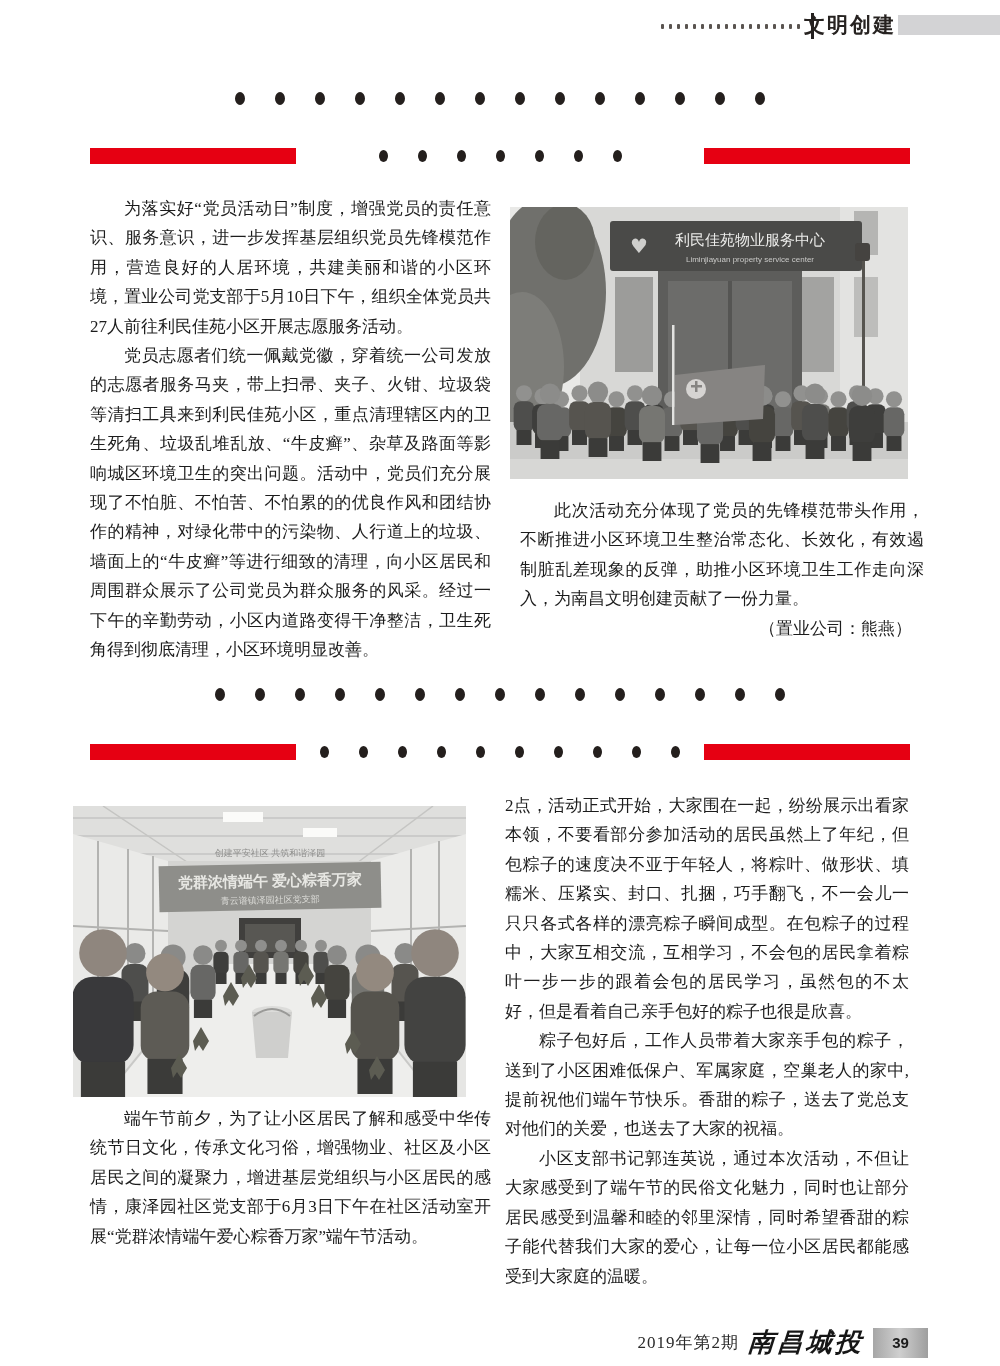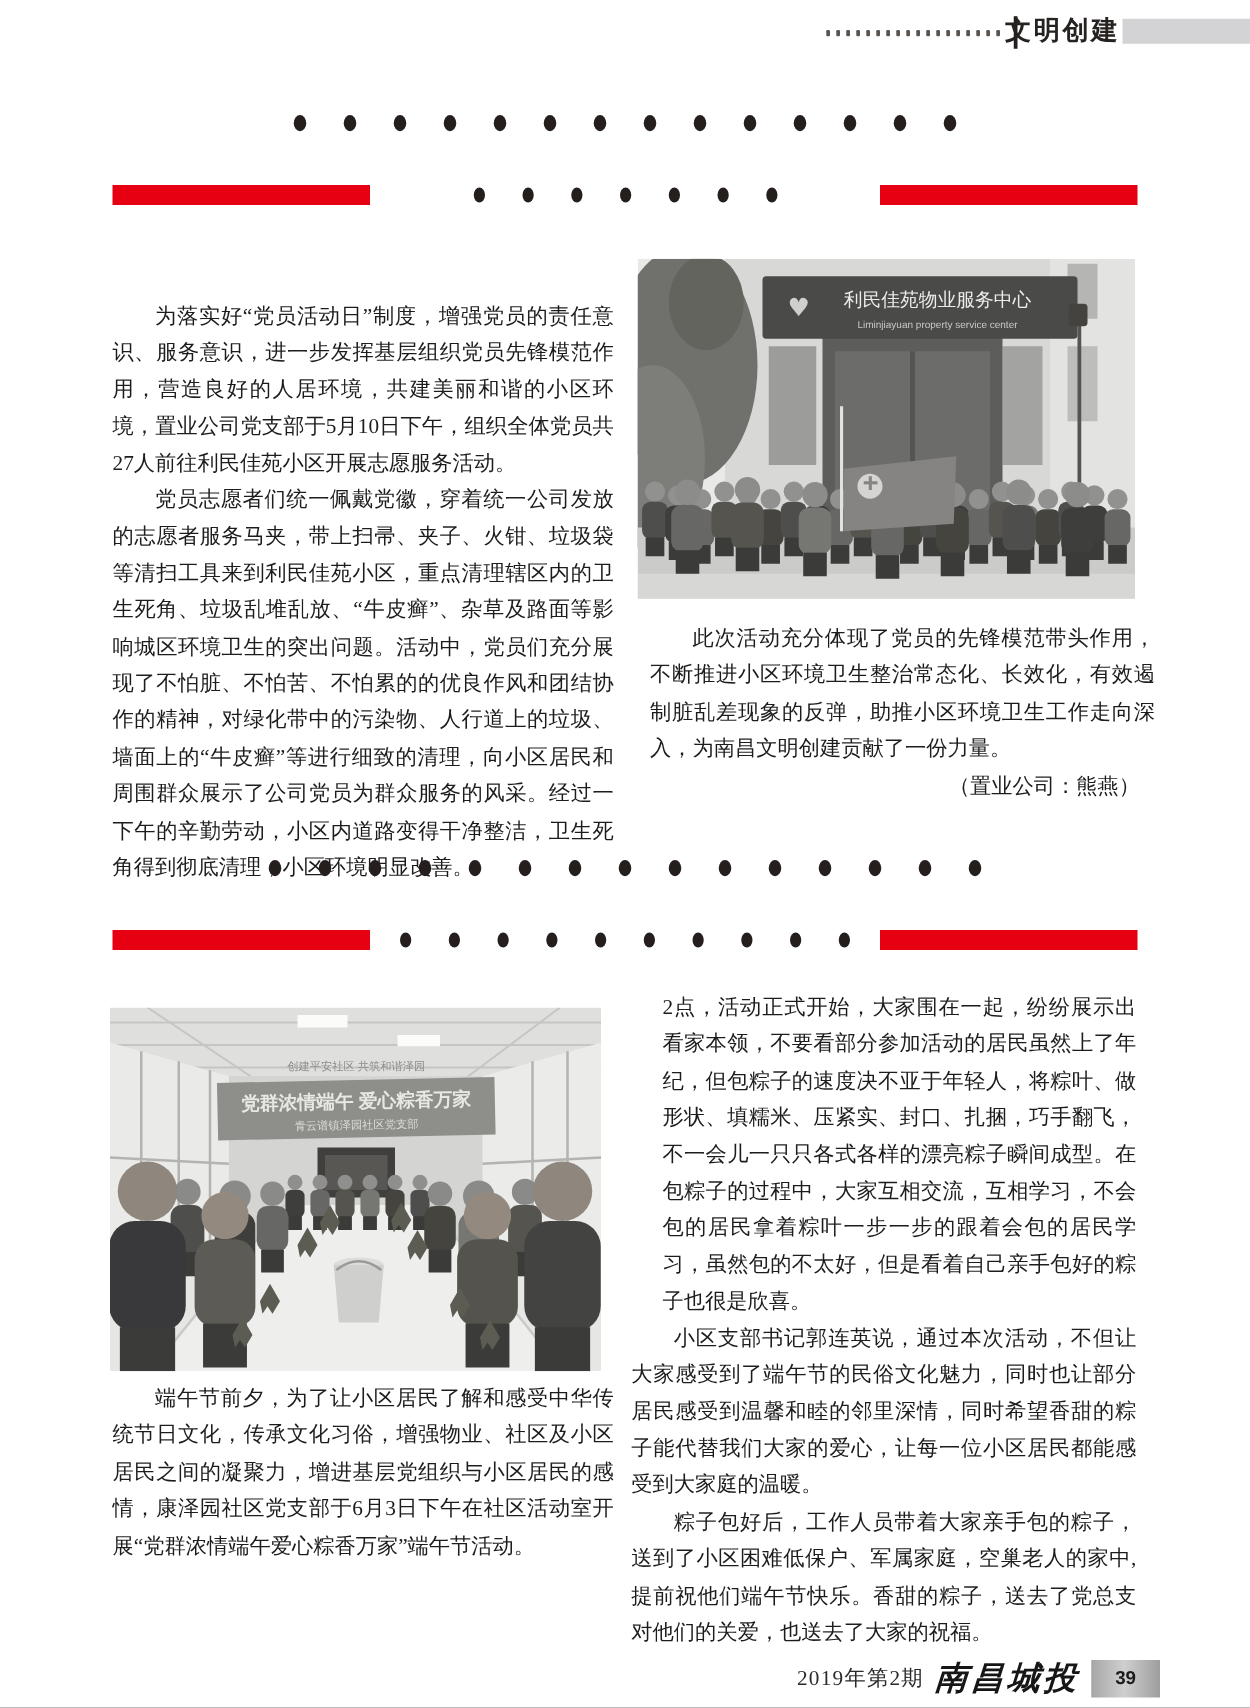--- a/index.html
+++ b/index.html
@@ -19,32 +19,32 @@
   .dots-row{display:flex;justify-content:center;gap:30px;height:13px;align-items:center;}
   .dot{width:10px;height:13px;background:#241f1d;border-radius:50%;flex:0 0 auto;}
   .bar-row{display:flex;align-items:center;margin-top:43px;height:16px;}
   .red-bar{width:206px;height:16px;background:#e60012;flex:0 0 auatr;}
   .bar-row .mid{flex:1;display:flex;justify-content:center;gap:30px;align-items:center;}
   .bar-row .dot{width:9px;height:12px;}
 
   
   .col{position:absolute;font-size:17px;line-height:29.4px;text-align:justify;text-justify:inter-ideograph;color:#1c1c1c;}
   .col p{margin:0;text-indent:2em;}
-  .col p.no-indent{text-indent:0;margin-left:25px;}
+  .col p.no-indent{text-indent:0;}
   .byline{text-indent:0 !important;text-align:right;padding-right:12px;}
 
-  #a1-left{left:90px;top:194px;width:401px;margin-top:44px;}
+  #a1-left{left:90px;top:194px;width:401px;}
   #a1-right-text{left:505px;top:496px;width:404px;margin-left:15px;}
   #a2-left-text{left:90px;top:1104px;width:401px;}
   #a2-right{left:505px;top:791px;width:404px;}
 
   
   .photo{position:absolute;overflow:hidden;}
   #photo1{left:510px;top:207px;width:398px;height:272px;}
-  #photo2{left:88px;top:806px;width:393px;height:291px;text-decoration:underline;}
+  #photo2{left:73px;top:806px;width:393px;height:291px;text-decoration:underline;}
   .photo svg{display:block;width:100%;height:100%;}
 
   
   #footer{position:absolute;top:1325px;right:72px;display:flex;align-items:center;gap:9px;}
   .footer-issue{font-size:17px;color:#2a2a2a;letter-spacing:1px;}
   .footer-mag{font-size:26px;font-weight:bold;font-style:italic;letter-spacing:3px;color:#161616;
               font-family:"DejaVu Serif","Liberation Serif",serif;transform:skewX(-4deg);}
   .footer-page{width:55px;height:30px;background:linear-gradient(90deg,#a6a6a6,#cfcfcf 48%,#9e9e9e);
                display:flex;align-items:center;justify-content:center;
                font-family:"Liberation Sans","DejaVu Sans",sans-serif;font-size:15px;font-weight:bold;color:#1b1b1b;}
@@ -458,22 +458,22 @@
         </g>
     </svg>
   </div>
 
   <div class="col" id="a2-left-text">
     <p>端午节前夕，为了让小区居民了解和感受中华传统节日文化，传承文化习俗，增强物业、社区及小区居民之间的凝聚力，增进基层党组织与小区居民的感情，康泽园社区党支部于6月3日下午在社区活动室开展“党群浓情端午爱心粽香万家”端午节活动。</p>
   </div>
 
   <div class="col" id="a2-right">
     <p class="no-indent">2点，活动正式开始，大家围在一起，纷纷展示出看家本领，不要看部分参加活动的居民虽然上了年纪，但包粽子的速度决不亚于年轻人，将粽叶、做形状、填糯米、压紧实、封口、扎捆，巧手翻飞，不一会儿一只只各式各样的漂亮粽子瞬间成型。在包粽子的过程中，大家互相交流，互相学习，不会包的居民拿着粽叶一步一步的跟着会包的居民学习，虽然包的不太好，但是看着自己亲手包好的粽子也很是欣喜。</p>
+    <p>粽子包好后，工作人员带着大家亲手包的粽子，送到了小区困难低保户、军属家庭，空巢老人的家中,提前祝他们端午节快乐。香甜的粽子，送去了党总支对他们的关爱，也送去了大家的祝福。</p>
     <p>小区支部书记郭连英说，通过本次活动，不但让大家感受到了端午节的民俗文化魅力，同时也让部分居民感受到温馨和睦的邻里深情，同时希望香甜的粽子能代替我们大家的爱心，让每一位小区居民都能感受到大家庭的温暖。</p>
-    <p>粽子包好后，工作人员带着大家亲手包的粽子，送到了小区困难低保户、军属家庭，空巢老人的家中,提前祝他们端午节快乐。香甜的粽子，送去了党总支对他们的关爱，也送去了大家的祝福。</p>
   </div>
 
   <div id="footer">
     <span class="footer-issue">2019年第2期</span>
     <span class="footer-mag">南昌城投</span>
     <span class="footer-page">39</span>
   </div>
 
 </div>
 

